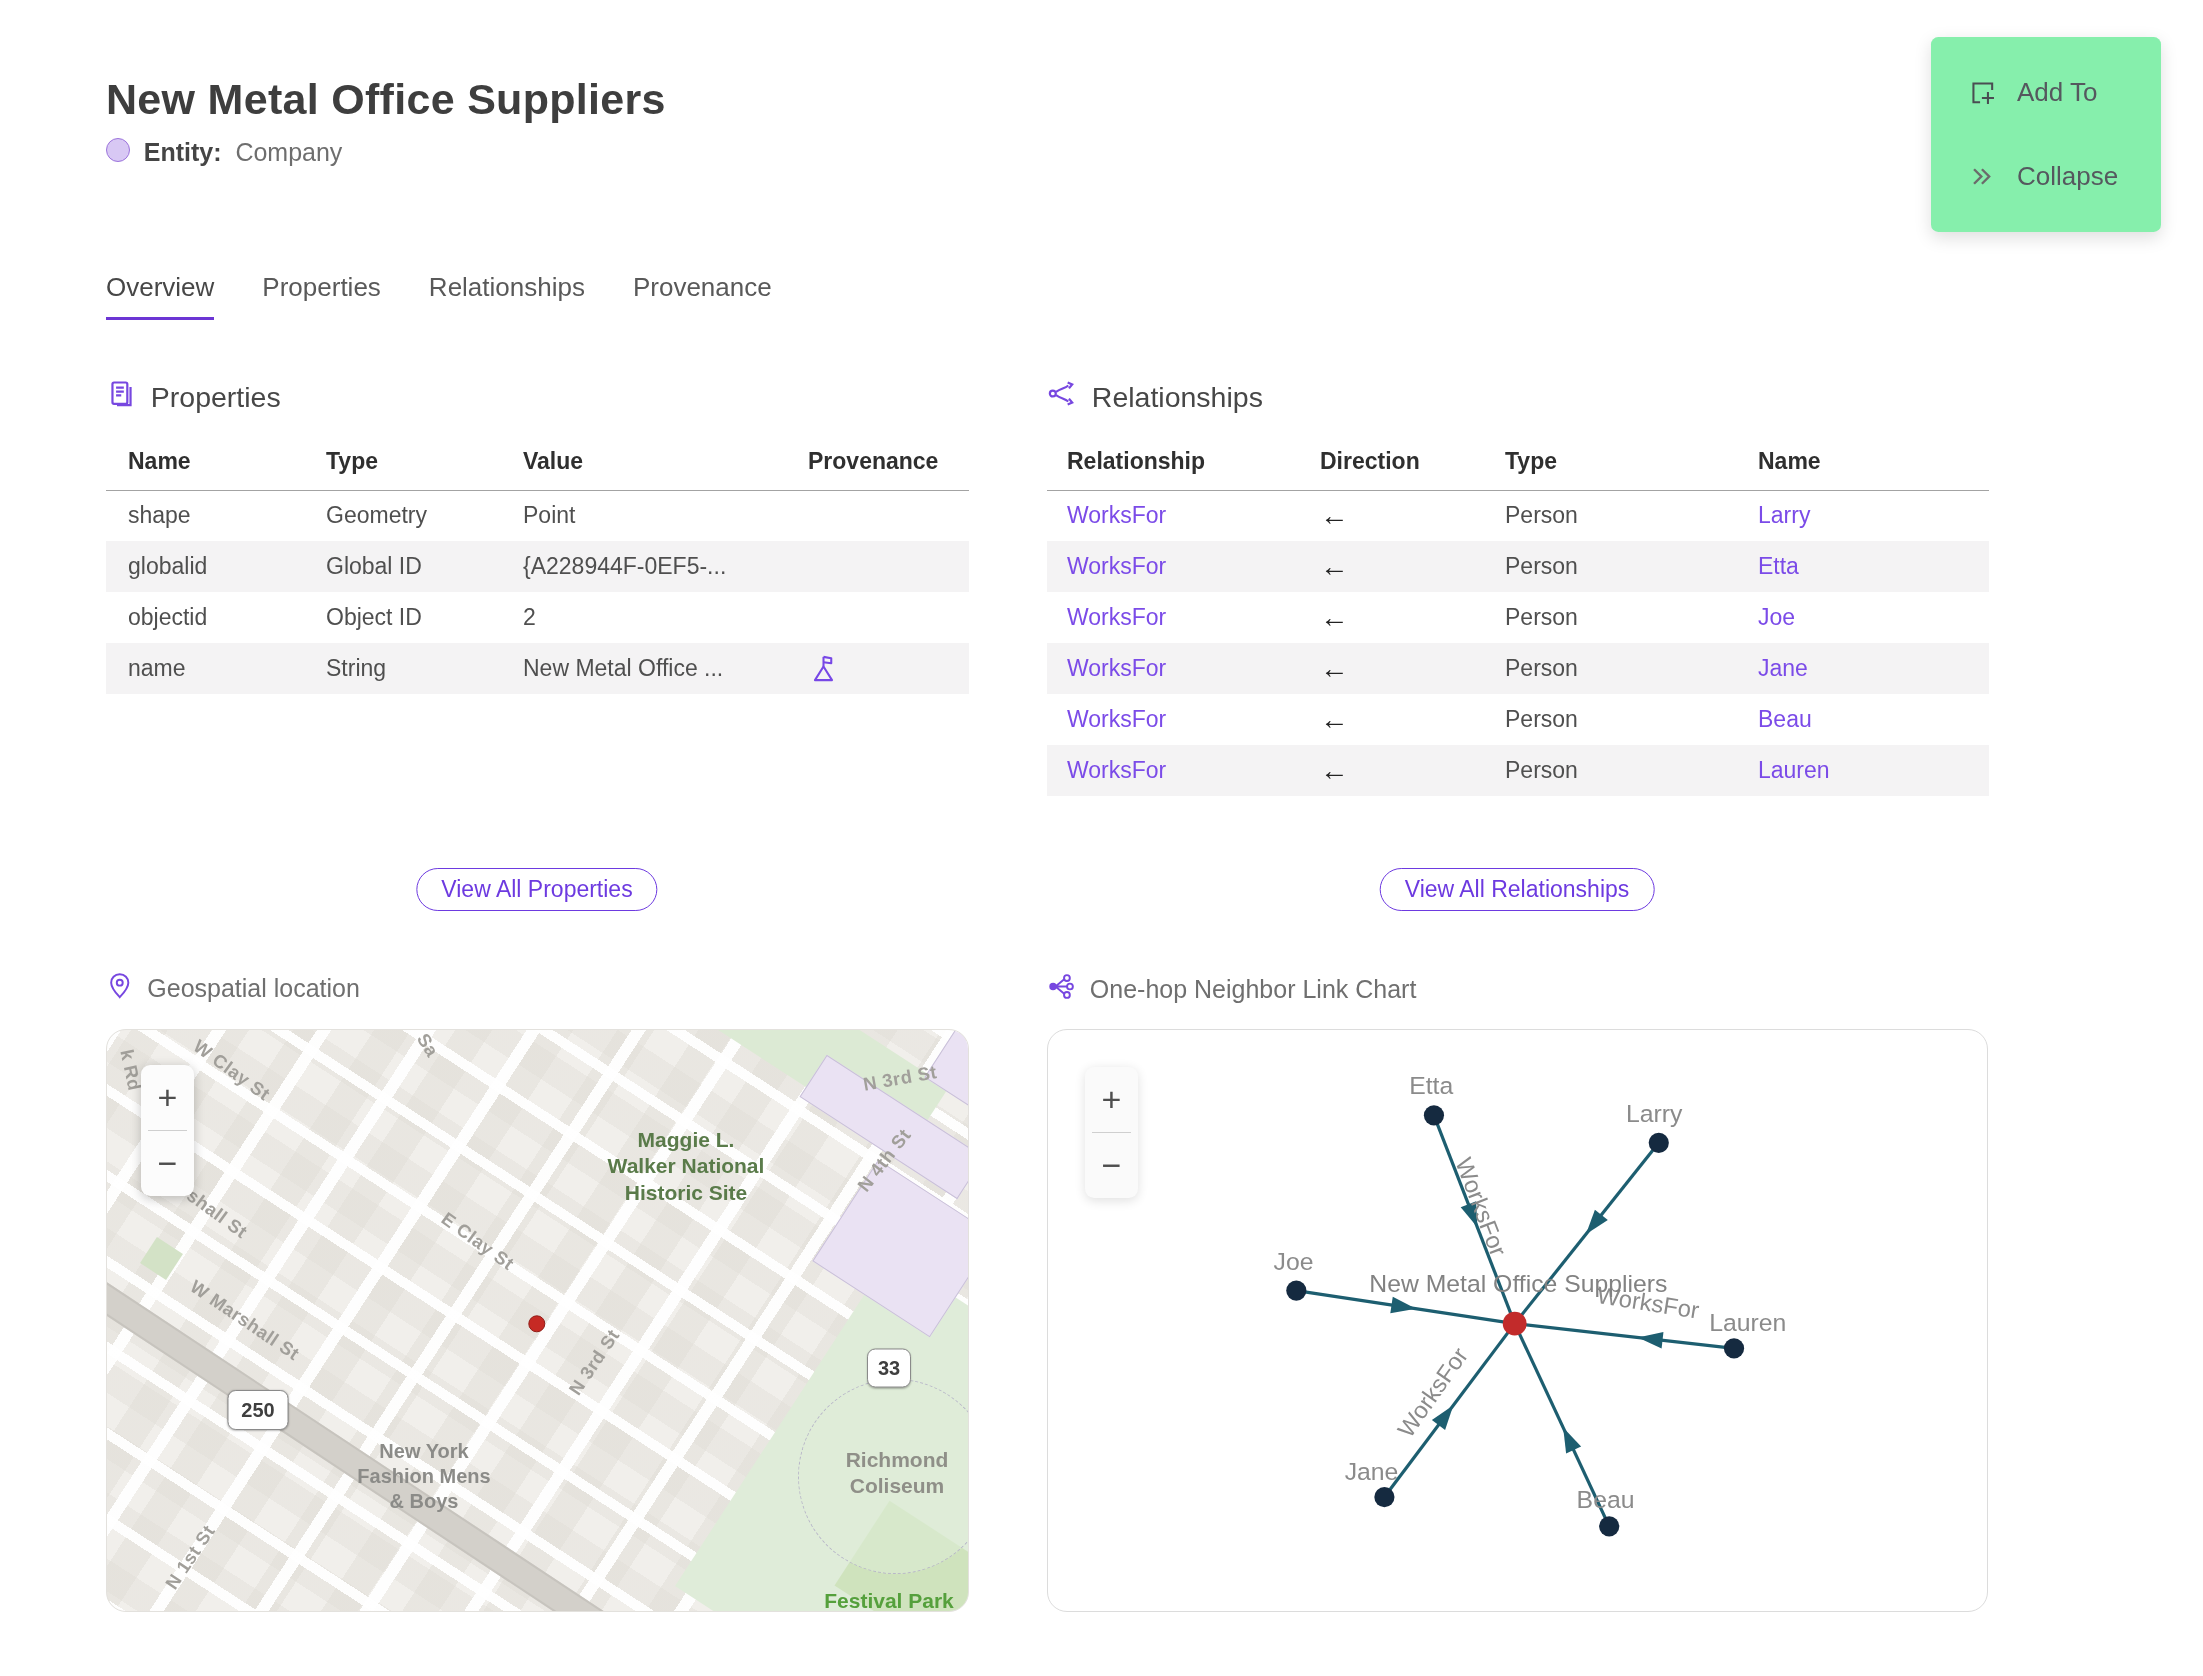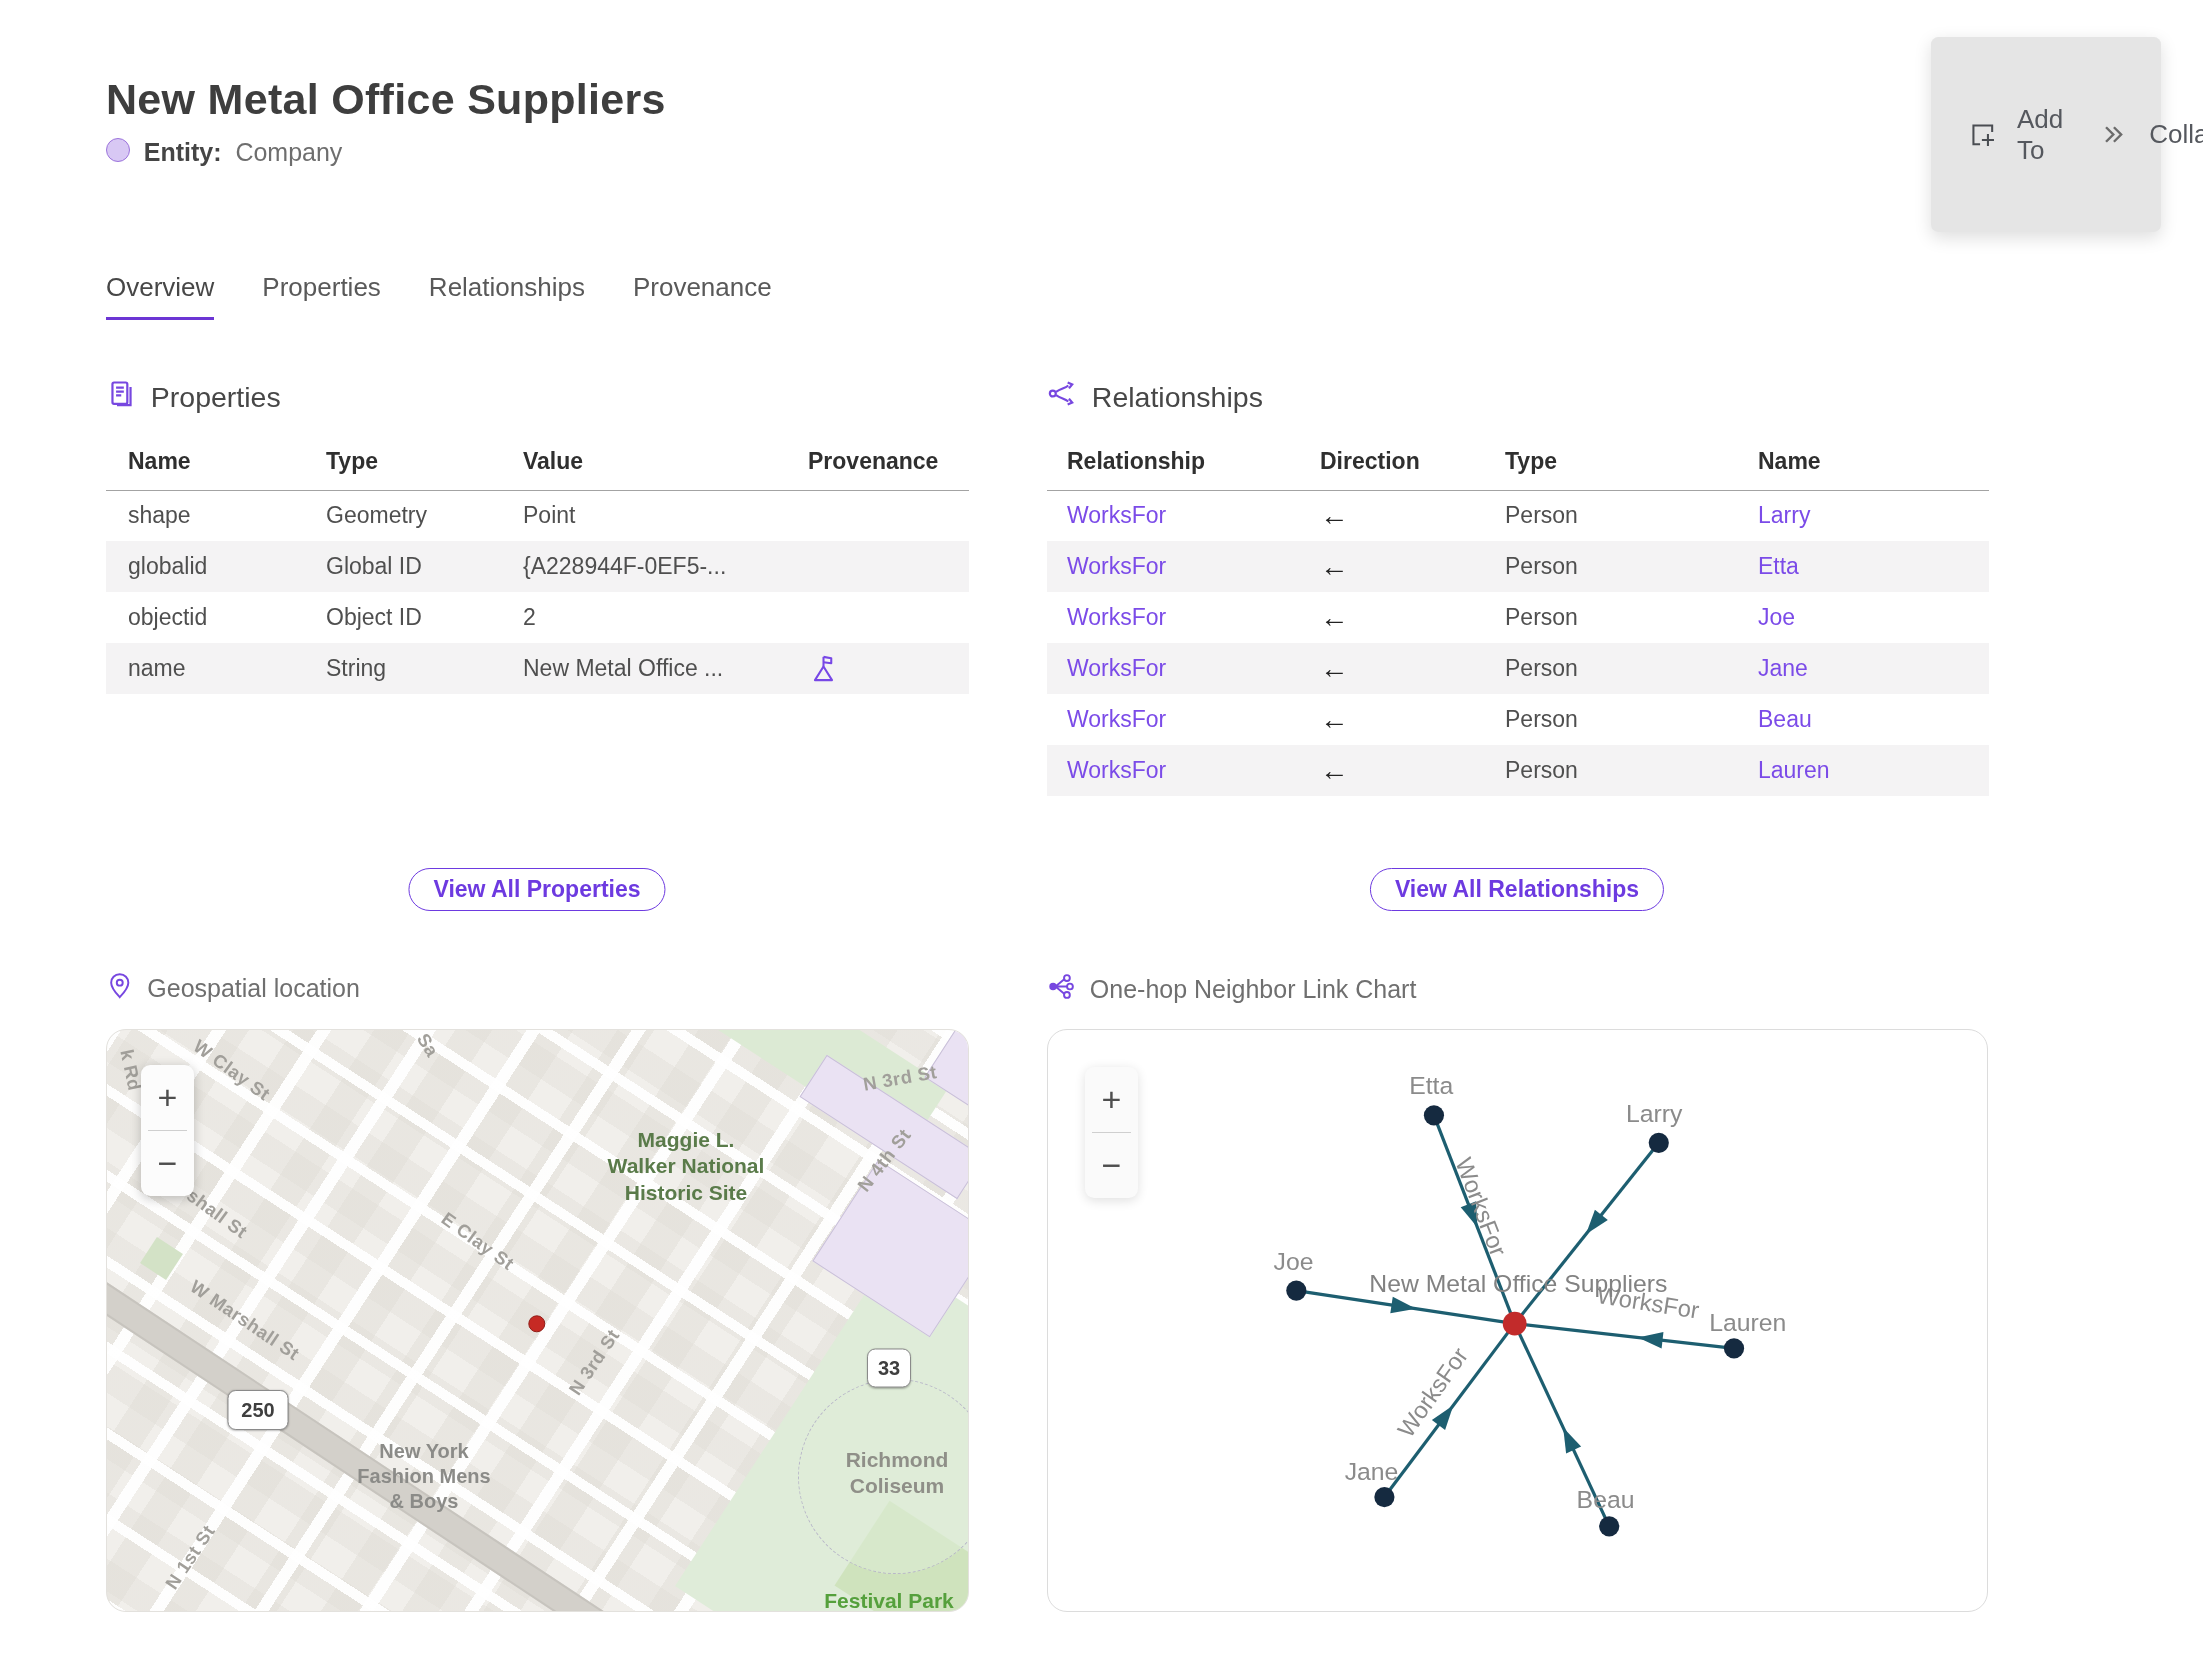--- a/index.html
+++ b/index.html
@@ -7,22 +7,22 @@
         font-family:"Liberation Sans", sans-serif;color:#4a4a4a;}
 
   
   .title{position:absolute;left:106px;top:46px;font-size:43px;font-weight:700;color:#3e3e3e;letter-spacing:0.3px;}
   .entity-row{position:absolute;left:106px;top:138px;display:flex;align-items:flex-start;gap:13.8px;font-size:25px;}
   .entity-dot{width:24px;height:24px;border-radius:50%;background:#d8c8f4;border:1.8px solid #9c74dc;box-sizing:border-box;}
   .entity-label{font-weight:700;color:#454545;}
   .entity-type{color:#6e6e6e;}
 
   
-  .actions-card{position:absolute;left:1931px;top:37px;width:230px;height:195px;background:#e5e5e5;
-    border-radius:7.3px;box-shadow:0 5.5px 16.5px rgba(0,0,0,.13);display:flex;flex-direction:row;
+  .actions-card{position:absolute;left:1931px;top:37px;width:230px;height:195px;background:#86efac;
+    border-radius:7.3px;box-shadow:0 5.5px 16.5px rgba(0,0,0,.13);display:flex;flex-direction:column;
     justify-content:space-around;padding:13px 0;box-sizing:border-box;}
   .action{display:flex;align-items:center;gap:20px;padding-left:37px;font-size:26px;color:#55585e;cursor:pointer;}
   .action svg{display:block;}
 
   
   .tabs{position:absolute;left:106px;top:272px;display:flex;gap:48px;font-size:26px;color:#595959;}
   .tab{padding-bottom:14px;border-bottom:3.7px solid transparent;cursor:pointer;}
   .tab.active{color:#474747;border-bottom-color:#6c35d4;}
 
   
@@ -44,21 +44,21 @@
   table.data td{padding:0;vertical-align:middle;white-space:nowrap;overflow:hidden;}
   #props-table th,#props-table td{padding-left:22px;}
   #rels-table th,#rels-table td{padding-left:20px;}
   td.linkcell{color:#7b4be8;cursor:pointer;}
   td.dircell{font-size:28.5px;color:#222;}
   .flag-ico{display:inline-block;vertical-align:middle;cursor:pointer;}
 
   
   .pill{position:absolute;top:868px;height:43px;transform:translateX(-50%);background:#fff;
     border:1.8px solid #6d3ae0;color:#6d3ae0;border-radius:22px;font-size:23px;padding:0 24px;
-    font-family:"Liberation Sans",sans-serif;cursor:pointer;font-weight:bold;}
+    font-family:"Liberation Sans",sans-serif;cursor:pointer;}
   .pill.props{left:537px;}
   .pill.rels{left:1517px;}
 
   
   .map-card{position:absolute;left:106px;top:1029px;width:863px;height:583px;border-radius:20px;
     overflow:hidden;background-color:#f1efeb;border:0.9px solid #e3e1dd;box-sizing:border-box;
     background-image:
       repeating-linear-gradient(123deg, rgba(255,255,255,.95) 0 12px, rgba(255,255,255,0) 12px 88px),
       repeating-linear-gradient(33deg,  rgba(255,255,255,.95) 0 10px, rgba(255,255,255,0) 10px 72px),
       repeating-linear-gradient(123deg, rgba(223,220,213,.45) 20px 51px, rgba(0,0,0,0) 51px 88px),

